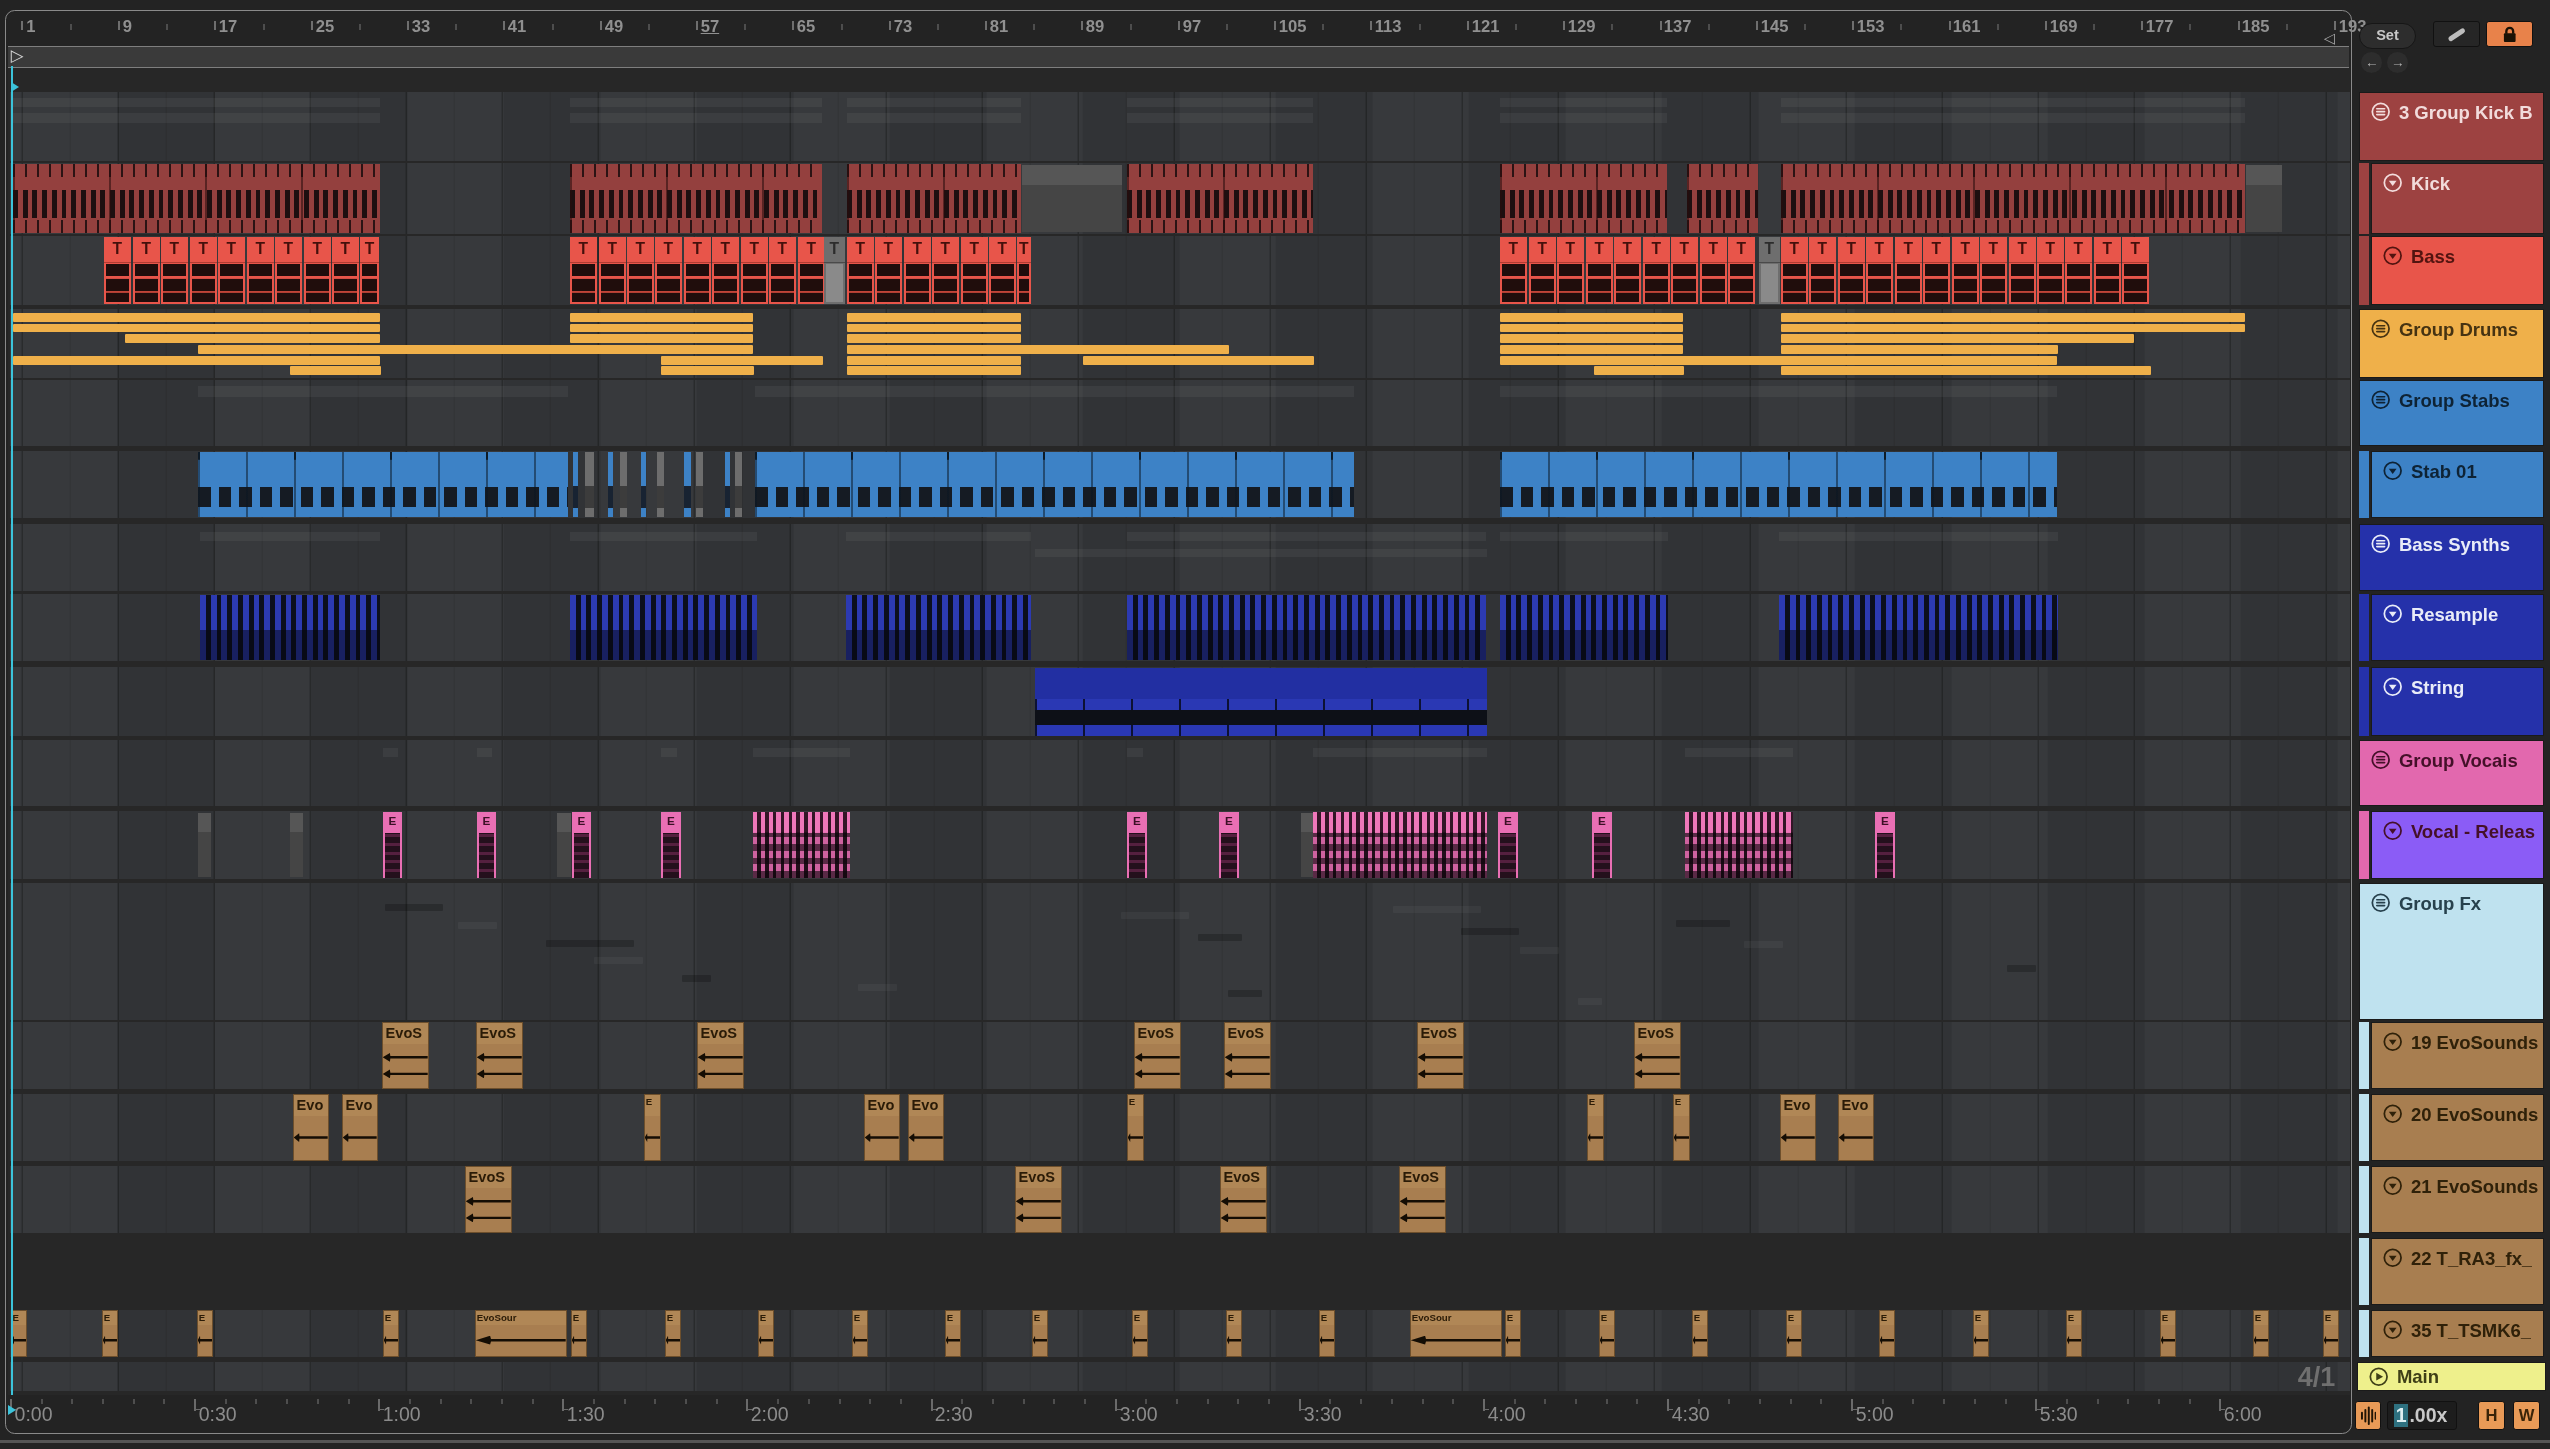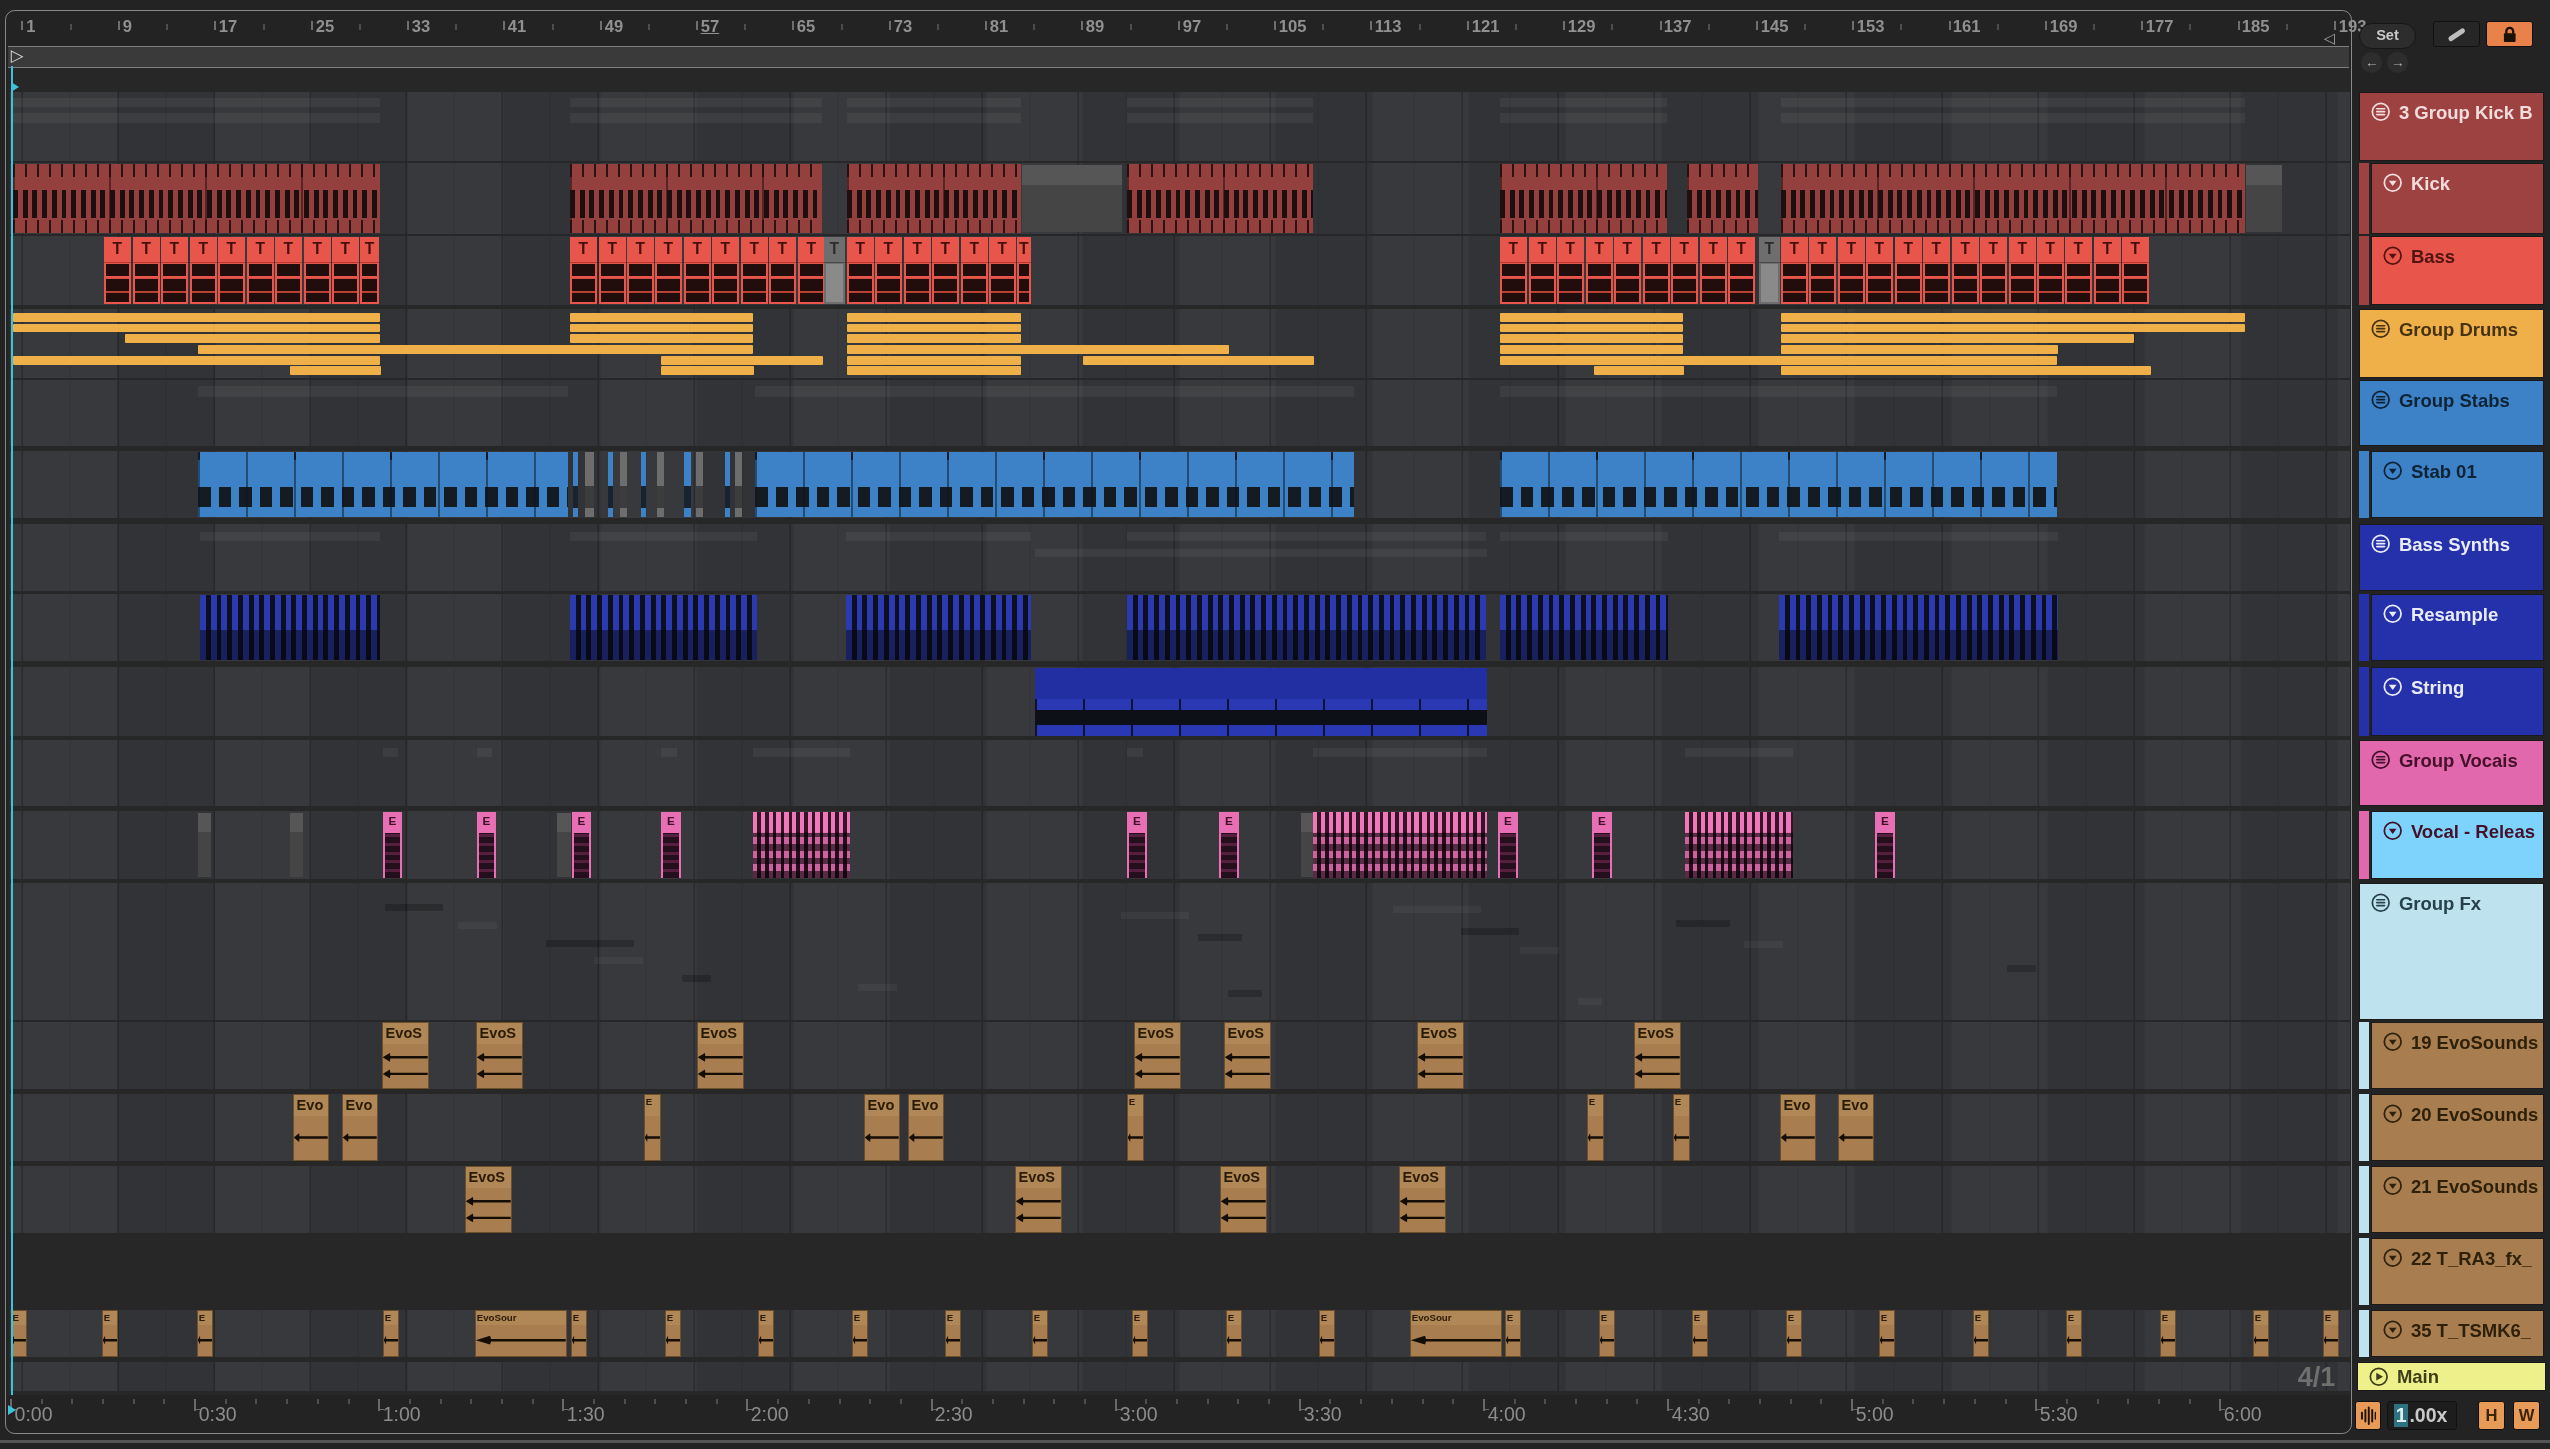--- a/index.html
+++ b/index.html
@@ -1118,21 +1118,21 @@
           <circle cx="11" cy="11" r="8.6" fill="none" stroke="#451029" stroke-width="1.8"></circle>
           <g stroke="#451029" stroke-width="1.7" stroke-linecap="round">
             <line x1="7" y1="8" x2="15" y2="8"></line>
             <line x1="7" y1="11" x2="15" y2="11"></line>
             <line x1="7" y1="14" x2="15" y2="14"></line>
           </g>
         </svg>
         <span class="nm">Group Vocais</span>
       </div>
       <div class="strip" style="left: 2359px; top: 811px; width: 9.7px; height: 68px; background: rgb(226, 104, 174);"></div>
-      <div class="hdr" style="left: 2371px; top: 811px; width: 173px; height: 68px; background: #7dd3fc; color: rgb(69, 16, 41);">
+      <div class="hdr" style="left: 2371px; top: 811px; width: 173px; height: 68px; background: #8b5cf6; color: rgb(69, 16, 41);">
         <svg class="hicon" width="21.4" height="21.4" viewBox="0 0 22 22">
           <circle cx="11" cy="11" r="8.6" fill="none" stroke="#451029" stroke-width="1.8"></circle>
           <g stroke="#451029" stroke-width="1.7" stroke-linecap="round">
             <polygon points="7,9 15,9 11,14.5" fill="#451029" stroke="none"></polygon>
           </g>
         </svg>
         <span class="nm">Vocal - Releas</span>
       </div>
       <div class="hdr" style="left: 2359px; top: 883px; width: 185px; height: 137px; background: rgb(191, 226, 239); color: rgb(39, 65, 77);">
         <svg class="hicon" width="21.4" height="21.4" viewBox="0 0 22 22">

